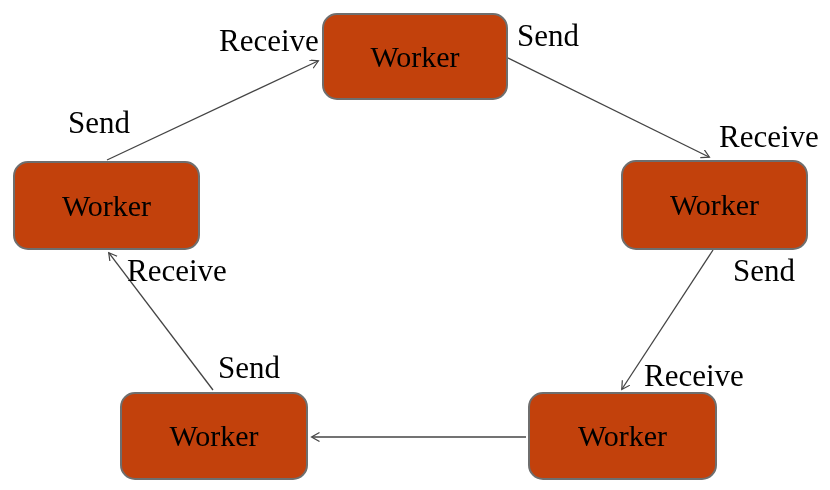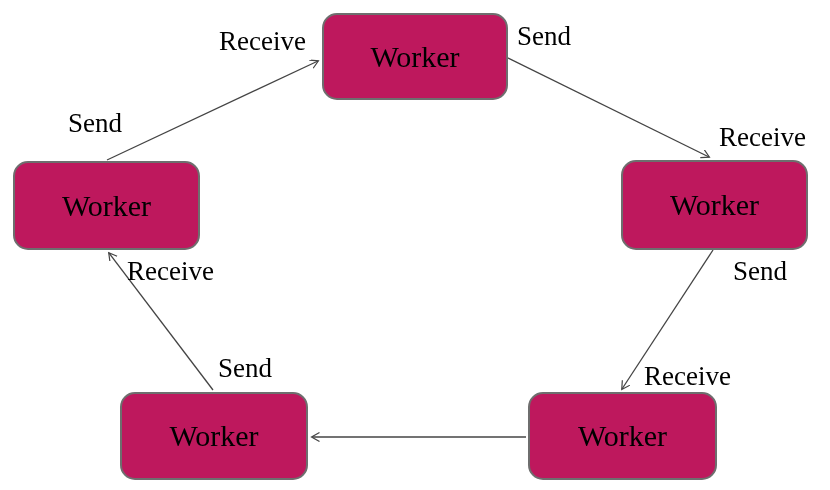--- a/index.html
+++ b/index.html
@@ -12,39 +12,39 @@
     width: 830px;
     height: 490px;
     background: #ffffff;
     font-family: "Liberation Serif", "DejaVu Serif", serif;
     color: #000000;
     overflow: hidden;
   }
   .node {
     position: absolute;
     box-sizing: border-box;
-    background: #be185d;
+    background: #c2410c;
     border: 2px solid #6e6e6e;
     border-radius: 15px;
     display: flex;
     align-items: center;
     justify-content: center;
     font-size: 30px;
     line-height: 1;
     color: #000000;
   }
   .node-top          { left: 322px; top: 13px;  width: 186px; height: 87px; }
   .node-right        { left: 621px; top: 160px; width: 187px; height: 90px; }
   .node-bottom-right { left: 528px; top: 392px; width: 189px; height: 88px; }
   .node-bottom-left  { left: 120px; top: 392px; width: 188px; height: 88px; }
   .node-left         { left: 13px;  top: 161px; width: 187px; height: 89px; }
 
   .edge-label {
     position: absolute;
-    font-size: 27px;
+    font-size: 31px;
     line-height: 28px;
     white-space: nowrap;
     color: #000000;
   }
   .lbl-send-left-top       { left: 68px;  top: 109px; }
   .lbl-receive-left-top    { left: 219px; top: 27px;  }
   .lbl-send-top-right      { left: 517px; top: 22px;  }
   .lbl-receive-top-right   { left: 719px; top: 123px; }
   .lbl-send-right-br       { left: 733px; top: 257px; }
   .lbl-receive-right-br    { left: 644px; top: 362px; }

